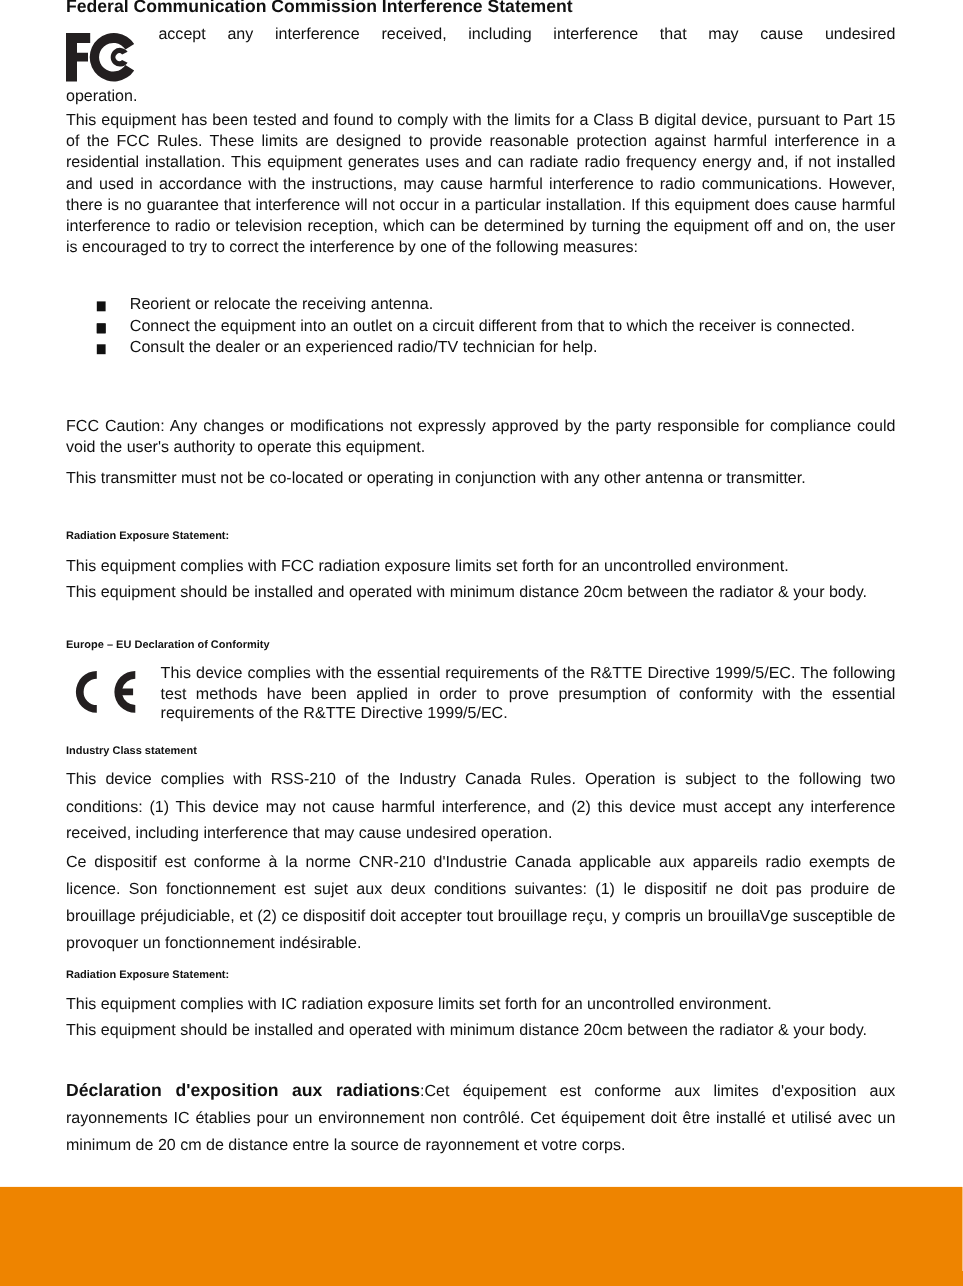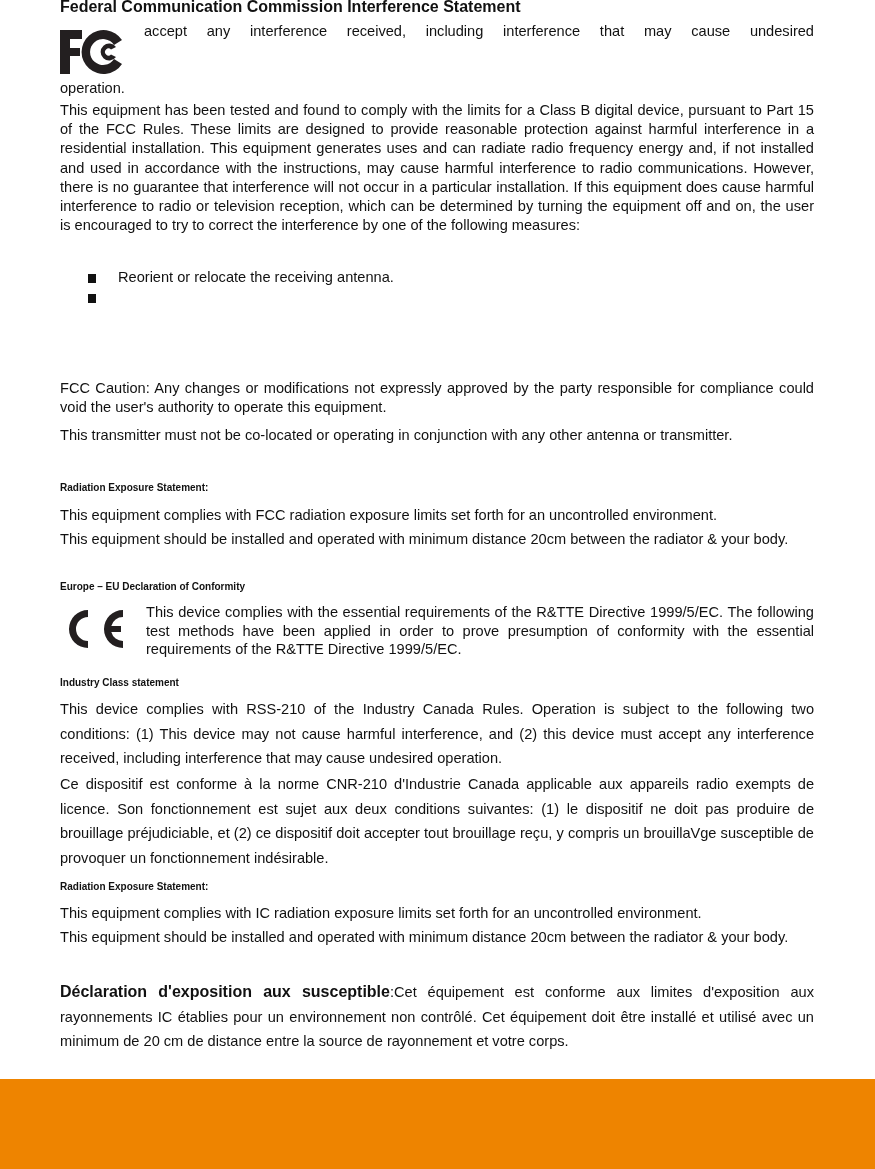--- a/index.html
+++ b/index.html
@@ -40,22 +40,22 @@
 <div class="fcc-text">
   <span>accept any interference received, including interference that may cause undesired</span>
 </div>
 <div class="fcc-op">operation.</div>
 
 <p class="para" style="top:101px; margin:0; line-height:19.2px;">This equipment has been tested and found to comply with the limits for a Class B digital device, pursuant to Part 15 of the FCC Rules. These limits are designed to provide reasonable protection against harmful interference in a residential installation. This equipment generates uses and can radiate radio frequency energy and, if not installed and used in accordance with the instructions, may cause harmful interference to radio communications. However, there is no guarantee that interference will not occur in a particular installation. If this equipment does cause harmful interference to radio or television reception, which can be determined by turning the equipment off and on, the user is encouraged to try to correct the interference by one of the following measures:</p>
 
 <ul class="bullets">
   <li><span class="sq"></span><span>Reorient or relocate the receiving antenna.</span></li>
   <li><span class="sq"></span></li>
-  <li style="width:660px;"><span class="sq"></span></li>
-  <li><span class="sq"></span></li>
+  <li style="width:660px;"><span class="sq"></span><span>Connect the equipment into an outlet on a circuit different from that to which the receiver is connected.</span></li>
+  <li><span class="sq"></span><span>Consult the dealer or an experienced radio/TV technician for help.</span></li>
 </ul>
 
 <p class="para" style="top:379px; margin:0;">FCC Caution: Any changes or modifications not expressly approved by the party responsible for compliance could void the user's authority to operate this equipment.</p>
 <p class="para wide" style="top:423px; margin:0;">This transmitter must not be co-located or operating in conjunction with any other antenna or transmitter.</p>
 
 <h2 style="top:482px;">Radiation Exposure Statement:</h2>
 <p class="para wide" style="top:503px; margin:0;">This equipment complies with FCC radiation exposure limits set forth for an uncontrolled environment.</p>
 <p class="para wide" style="top:527px; margin:0;">This equipment should be installed and operated with minimum distance 20cm between the radiator &amp; your body.</p>
 
 <h2 style="top:581px;">Europe – EU Declaration of Conformity</h2>
@@ -66,15 +66,15 @@
 <p class="ce-text" style="margin:0;">This device complies with the essential requirements of the R&amp;TTE Directive 1999/5/EC. The following test methods have been applied in order to prove presumption of conformity with the essential requirements of the R&amp;TTE Directive 1999/5/EC.</p>
 
 <h2 style="top:677px;">Industry Class statement</h2>
 <p class="para wide" style="top:697px; margin:0;">This device complies with RSS-210 of the Industry Canada Rules. Operation is subject to the following two conditions: (1) This device may not cause harmful interference, and (2) this device must accept any interference received, including interference that may cause undesired operation.</p>
 <p class="para wide" style="top:772px; margin:0;">Ce dispositif est conforme à la norme CNR-210 d'Industrie Canada applicable aux appareils radio exempts de licence. Son fonctionnement est sujet aux deux conditions suivantes: (1) le dispositif ne doit pas produire de brouillage préjudiciable, et (2) ce dispositif doit accepter tout brouillage reçu, y compris un brouillaVge susceptible de provoquer un fonctionnement indésirable.</p>
 
 <h2 style="top:881px;">Radiation Exposure Statement:</h2>
 <p class="para wide" style="top:901px; margin:0;">This equipment complies with IC radiation exposure limits set forth for an uncontrolled environment.</p>
 <p class="para wide" style="top:925px; margin:0;">This equipment should be installed and operated with minimum distance 20cm between the radiator &amp; your body.</p>
 
-<p class="para wide" style="top:980px; margin:0;"><span class="inline-bold">Déclaration d'exposition aux susceptible</span><span>:Cet équipement est conforme aux limites d'exposition aux rayonnements IC établies pour un environnement non contrôlé. Cet équipement doit être installé et utilisé avec un minimum de 20 cm de distance entre la source de rayonnement et votre corps.</span></p>
+<p class="para wide" style="top:980px; margin:0;"><span class="inline-bold">Déclaration d'exposition aux radiations</span><span>:Cet équipement est conforme aux limites d'exposition aux rayonnements IC établies pour un environnement non contrôlé. Cet équipement doit être installé et utilisé avec un minimum de 20 cm de distance entre la source de rayonnement et votre corps.</span></p>
 
 <div class="footer"></div>
 
 </body></html>

